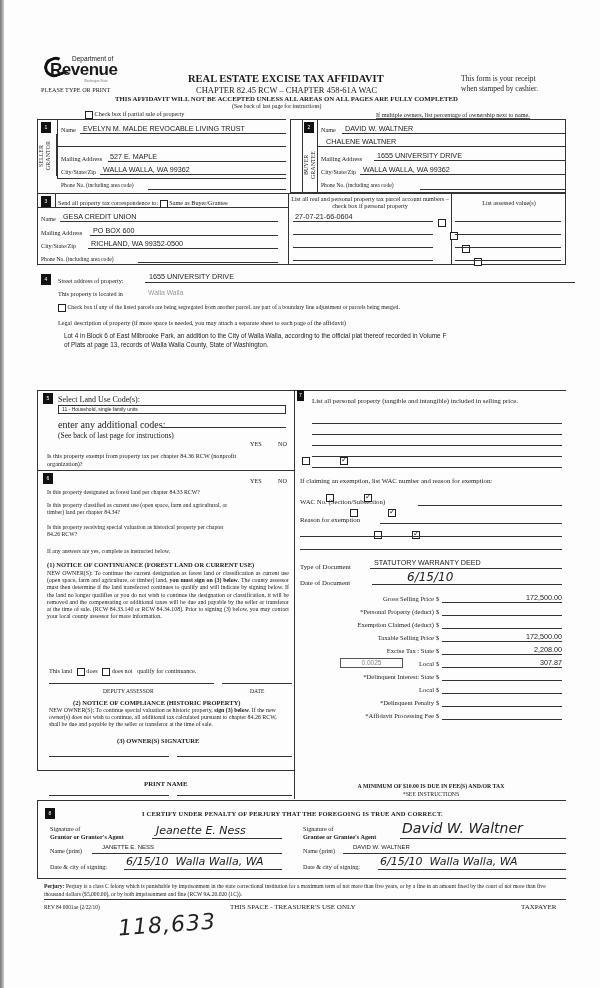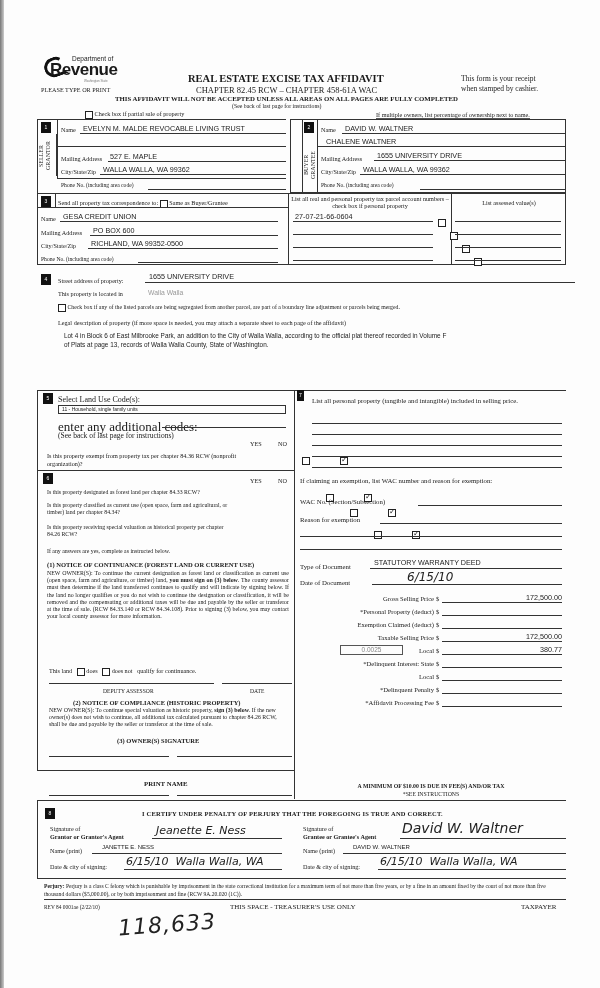--- a/index.html
+++ b/index.html
@@ -138,21 +138,21 @@
   <div class="abs filled" style="left:64px;top:341px;font-size:6.4px;">of Plats at page 13, records of Walla Walla County, State of Washington.</div>
 
   
   <div class="box" style="left:37px;top:390px;width:257px;height:381px;border-right:none;"></div>
   <div class="abs" style="left:294px;top:390px;height:381px;border-left:1px solid #333;"></div>
   <div class="abs" style="left:294px;top:390px;width:272px;border-top:1px solid #333;"></div>
 
   <div class="num-badge" style="left:43px;top:393px;">5</div>
   <div class="abs" style="left:58px;top:395px;font-size:8px;">Select Land Use Code(s):</div>
   <div class="abs filled" style="left:58px;top:405px;width:228px;height:9px;border:1px solid #333;font-size:5px;padding-left:3px;line-height:7px;">11 - Household, single family units</div>
-  <div class="abs" style="left:58px;top:419px;font-size:13px;font-family:Liberation Serif, serif;">enter any additional codes:</div>
+  <div class="abs" style="left:58px;top:419px;font-size:10px;font-family:Liberation Serif, serif;">enter any additional codes:</div>
   <div class="abs uline" style="left:162px;top:419px;width:124px;height:9px;"></div>
   <div class="abs" style="left:58px;top:431px;font-size:7.5px;">(See back of last page for instructions)</div>
   <div class="abs serif6" style="left:250px;top:440px;">YES</div>
   <div class="abs serif6" style="left:278px;top:440px;">NO</div>
   <div class="abs serif6" style="left:47px;top:452px;width:190px;line-height:8px;">Is this property exempt from property tax per chapter 84.36 RCW (nonprofit organization)?</div>
   <span class="abs cb" style="left:254px;top:451px;"></span>
   <span class="abs cb checked" style="left:280px;top:451px;"></span>
 
   <div class="abs" style="left:37px;top:470px;width:257px;border-top:1px solid #333;"></div>
   <div class="num-badge" style="left:43px;top:473px;">6</div>
@@ -242,24 +242,29 @@
       <span class="abs" style="right:128px;top:2px;font-size:6.6px;">Exemption Claimed (deduct)</span>
       <span class="abs" style="left:136px;top:2px;font-size:6.6px;">$</span>
       <span class="abs filled uline right-val" style="left:142px;top:0;width:120px;height:10px;"></span>
     </div>
     <div style="position:relative;height:13px;">
       <span class="abs" style="right:128px;top:2px;font-size:6.6px;">Taxable Selling Price</span>
       <span class="abs" style="left:136px;top:2px;font-size:6.6px;">$</span>
       <span class="abs filled uline right-val" style="left:142px;top:0;width:120px;height:10px;">172,500.00</span>
     </div>
     <div style="position:relative;height:13px;">
+      <span class="abs" style="right:128px;top:2px;font-size:6.6px;">Excise Tax : State</span>
+      <span class="abs" style="left:136px;top:2px;font-size:6.6px;">$</span>
+      <span class="abs filled uline right-val" style="left:142px;top:0;width:120px;height:10px;">2,208.00</span>
+    </div>
+    <div style="position:relative;height:13px;">
       <span class="abs filled" style="left:40px;top:0;width:63px;height:10px;border:1px solid #555;text-align:center;color:#888;font-size:6.5px;line-height:8px;">0.0025</span>
       <span class="abs" style="right:128px;top:2px;font-size:6.6px;">Local</span>
       <span class="abs" style="left:136px;top:2px;font-size:6.6px;">$</span>
-      <span class="abs filled uline right-val" style="left:142px;top:0;width:120px;height:10px;">380.77</span>
+      <span class="abs filled uline right-val" style="left:142px;top:0;width:120px;height:10px;">307.87</span>
     </div>
     <div style="position:relative;height:13px;">
       <span class="abs" style="right:128px;top:2px;font-size:6.6px;">*Delinquent Interest: State</span>
       <span class="abs" style="left:136px;top:2px;font-size:6.6px;">$</span>
       <span class="abs filled uline right-val" style="left:142px;top:0;width:120px;height:10px;"></span>
     </div>
     <div style="position:relative;height:13px;">
       <span class="abs" style="right:128px;top:2px;font-size:6.6px;">Local</span>
       <span class="abs" style="left:136px;top:2px;font-size:6.6px;">$</span>
       <span class="abs filled uline right-val" style="left:142px;top:0;width:120px;height:10px;"></span>

